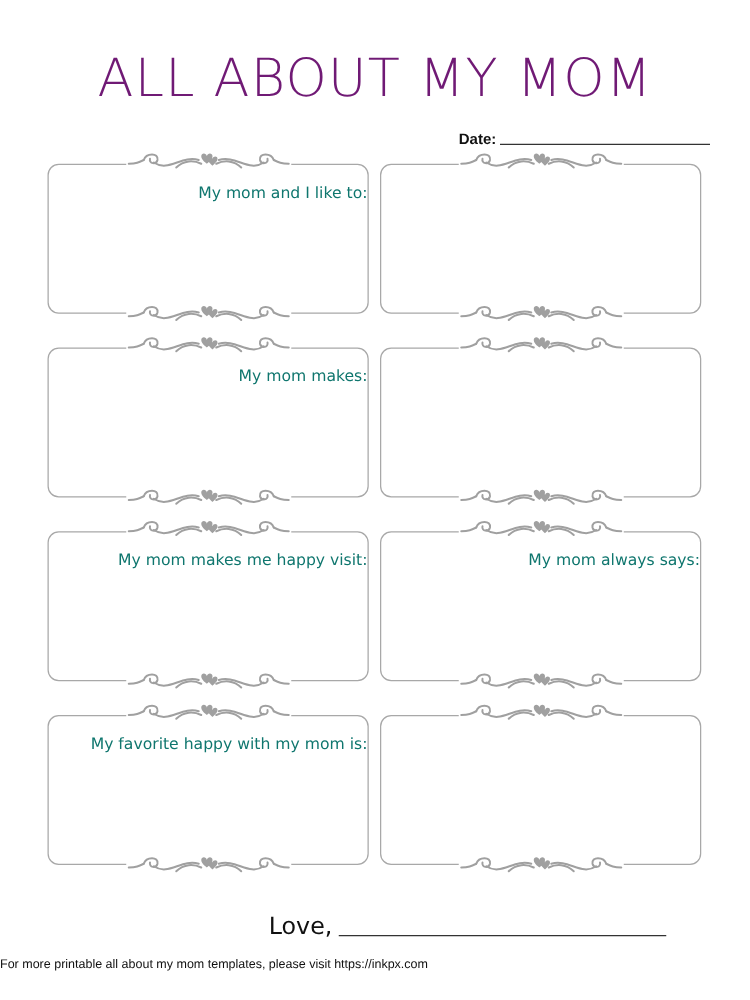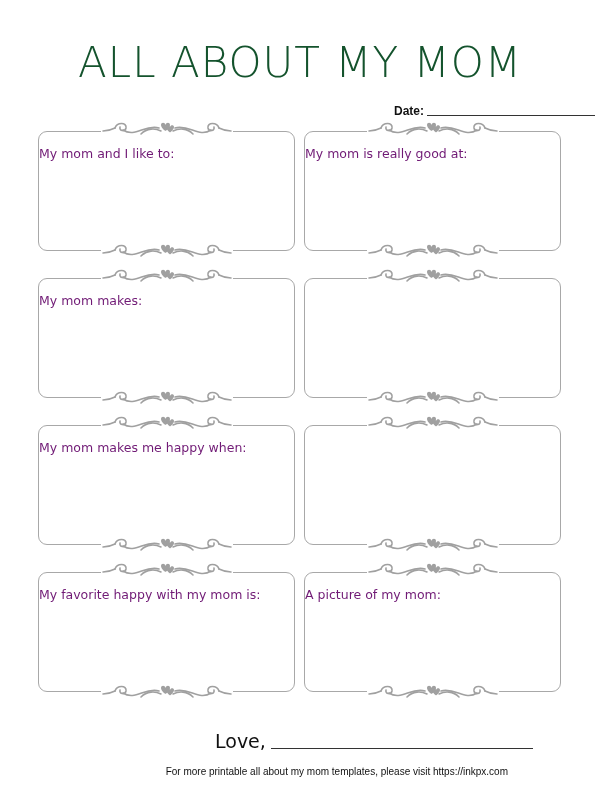--- a/index.html
+++ b/index.html
@@ -6,47 +6,47 @@
   html, body { width: 600px; height: 800px; background: #ffffff; overflow: hidden; }
   body { position: relative; font-family: "Liberation Sans", sans-serif; color: #111; }
 
   .title {
     position: absolute; left: 0; top: 38px; width: 600px;
     text-align: center;
     font-family: "DejaVu Sans", sans-serif;
     font-weight: 200;
     font-size: 42px;
     letter-spacing: 1px;
-    color: #14532d;
+    color: #701a75;
     -webkit-text-stroke: 0px;
   }
 
   .date-row {
     position: absolute; left: 367px; top: 104px;
     display: flex; align-items: flex-end;
-    font-size: 12px; font-weight: bold; color: #111; margin-left: 27px;
+    font-size: 12px; font-weight: bold; color: #111;
   }
   .date-row .line {
     width: 168px; height: 1px; border-bottom: 1px solid #333;
     margin-left: 3px; margin-bottom: 2px;
   }
 
   .card {
     position: absolute;
     width: 257px; height: 120px;
     border: 1.6px solid #a8a8a8;
     border-radius: 9px;
     background: #fff;
   }
   .card .prompt {
     position: absolute; left: 0; top: 14px; width: 100%;
-    text-align: left;
+    text-align: right;
     font-family: "DejaVu Sans", sans-serif;
     font-size: 12.5px;
-    color: #701a75;
+    color: #0f766e;
   }
   .flourish {
     position: absolute; width: 132px; height: 28px;
     left: 50%; margin-left: -66px;
     background: #fff;
   }
   .flourish.top { top: -16px; }
   .flourish.bottom { bottom: -16px; }
   .flourish svg { display: block; width: 132px; height: 28px; }
 
@@ -56,21 +56,21 @@
     font-family: "DejaVu Sans", sans-serif;
     font-size: 19px; color: #111; justify-content: flex-end;
   }
   .love-row .line {
     width: 262px; height: 1px; border-bottom: 1.3px solid #333;
     margin-left: 5px; margin-bottom: 3px;
   }
 
   .footer {
     position: absolute; left: 0; top: 766px; width: 508px;
-    text-align: right; font-size: 10px; color: #111;
+    text-align: left; font-size: 10px; color: #111;
   }
 </style>
 </head>
 <body>
 
 <h1 class="title">ALL ABOUT MY MOM</h1>
 
 <div class="date-row">
   <span>Date:</span>
   <span class="line"></span>
@@ -136,21 +136,20 @@
       <path d="M110 14 C 98 22, 88 8, 74 12"></path>
       <path d="M92 18 C 86 12, 78 12, 72 15"></path>
     </g>
 
     <g fill="#a0a0a0">
       <path d="M60 9 C 60 6, 64 6, 64.5 9 C 65 6, 69 6, 69 9 C 69 12, 64.5 15, 64.5 15 C 64.5 15, 60 12, 60 9 Z"></path>
       <path d="M65 11 C 65 8.5, 68.5 8.5, 69 11 C 69.5 8.5, 73 8.5, 73 11 C 73 13.5, 69 16.5, 69 16.5 C 69 16.5, 65 13.5, 65 11 Z"></path>
     </g>
   </svg>
 </div>
-  <div class="prompt">My mom is really good at:</div>
   <div class="flourish bottom">
   <svg viewBox="0 0 132 28" xmlns="http://www.w3.org/2000/svg">
     <g fill="none" stroke="#a0a0a0" stroke-width="1.6" stroke-linecap="round">
 
       <path d="M2 15 C 8 15, 10 14, 14 12"></path>
       <path d="M14 12 C 16 6, 26 6, 25 12 C 24 16, 18 15, 19 11"></path>
       <path d="M22 14 C 34 22, 44 8, 58 12"></path>
       <path d="M40 18 C 46 12, 54 12, 60 15"></path>
 
       <path d="M130 15 C 124 15, 122 14, 118 12"></path>
@@ -272,21 +271,21 @@
       <path d="M110 14 C 98 22, 88 8, 74 12"></path>
       <path d="M92 18 C 86 12, 78 12, 72 15"></path>
     </g>
 
     <g fill="#a0a0a0">
       <path d="M60 9 C 60 6, 64 6, 64.5 9 C 65 6, 69 6, 69 9 C 69 12, 64.5 15, 64.5 15 C 64.5 15, 60 12, 60 9 Z"></path>
       <path d="M65 11 C 65 8.5, 68.5 8.5, 69 11 C 69.5 8.5, 73 8.5, 73 11 C 73 13.5, 69 16.5, 69 16.5 C 69 16.5, 65 13.5, 65 11 Z"></path>
     </g>
   </svg>
 </div>
-  <div class="prompt">My mom makes me happy when:</div>
+  <div class="prompt">My mom makes me happy visit:</div>
   <div class="flourish bottom">
   <svg viewBox="0 0 132 28" xmlns="http://www.w3.org/2000/svg">
     <g fill="none" stroke="#a0a0a0" stroke-width="1.6" stroke-linecap="round">
 
       <path d="M2 15 C 8 15, 10 14, 14 12"></path>
       <path d="M14 12 C 16 6, 26 6, 25 12 C 24 16, 18 15, 19 11"></path>
       <path d="M22 14 C 34 22, 44 8, 58 12"></path>
       <path d="M40 18 C 46 12, 54 12, 60 15"></path>
 
       <path d="M130 15 C 124 15, 122 14, 118 12"></path>
@@ -317,20 +316,21 @@
       <path d="M110 14 C 98 22, 88 8, 74 12"></path>
       <path d="M92 18 C 86 12, 78 12, 72 15"></path>
     </g>
 
     <g fill="#a0a0a0">
       <path d="M60 9 C 60 6, 64 6, 64.5 9 C 65 6, 69 6, 69 9 C 69 12, 64.5 15, 64.5 15 C 64.5 15, 60 12, 60 9 Z"></path>
       <path d="M65 11 C 65 8.5, 68.5 8.5, 69 11 C 69.5 8.5, 73 8.5, 73 11 C 73 13.5, 69 16.5, 69 16.5 C 69 16.5, 65 13.5, 65 11 Z"></path>
     </g>
   </svg>
 </div>
+  <div class="prompt">My mom always says:</div>
   <div class="flourish bottom">
   <svg viewBox="0 0 132 28" xmlns="http://www.w3.org/2000/svg">
     <g fill="none" stroke="#a0a0a0" stroke-width="1.6" stroke-linecap="round">
 
       <path d="M2 15 C 8 15, 10 14, 14 12"></path>
       <path d="M14 12 C 16 6, 26 6, 25 12 C 24 16, 18 15, 19 11"></path>
       <path d="M22 14 C 34 22, 44 8, 58 12"></path>
       <path d="M40 18 C 46 12, 54 12, 60 15"></path>
 
       <path d="M130 15 C 124 15, 122 14, 118 12"></path>
@@ -407,21 +407,20 @@
       <path d="M110 14 C 98 22, 88 8, 74 12"></path>
       <path d="M92 18 C 86 12, 78 12, 72 15"></path>
     </g>
 
     <g fill="#a0a0a0">
       <path d="M60 9 C 60 6, 64 6, 64.5 9 C 65 6, 69 6, 69 9 C 69 12, 64.5 15, 64.5 15 C 64.5 15, 60 12, 60 9 Z"></path>
       <path d="M65 11 C 65 8.5, 68.5 8.5, 69 11 C 69.5 8.5, 73 8.5, 73 11 C 73 13.5, 69 16.5, 69 16.5 C 69 16.5, 65 13.5, 65 11 Z"></path>
     </g>
   </svg>
 </div>
-  <div class="prompt">A picture of my mom:</div>
   <div class="flourish bottom">
   <svg viewBox="0 0 132 28" xmlns="http://www.w3.org/2000/svg">
     <g fill="none" stroke="#a0a0a0" stroke-width="1.6" stroke-linecap="round">
 
       <path d="M2 15 C 8 15, 10 14, 14 12"></path>
       <path d="M14 12 C 16 6, 26 6, 25 12 C 24 16, 18 15, 19 11"></path>
       <path d="M22 14 C 34 22, 44 8, 58 12"></path>
       <path d="M40 18 C 46 12, 54 12, 60 15"></path>
 
       <path d="M130 15 C 124 15, 122 14, 118 12"></path>

